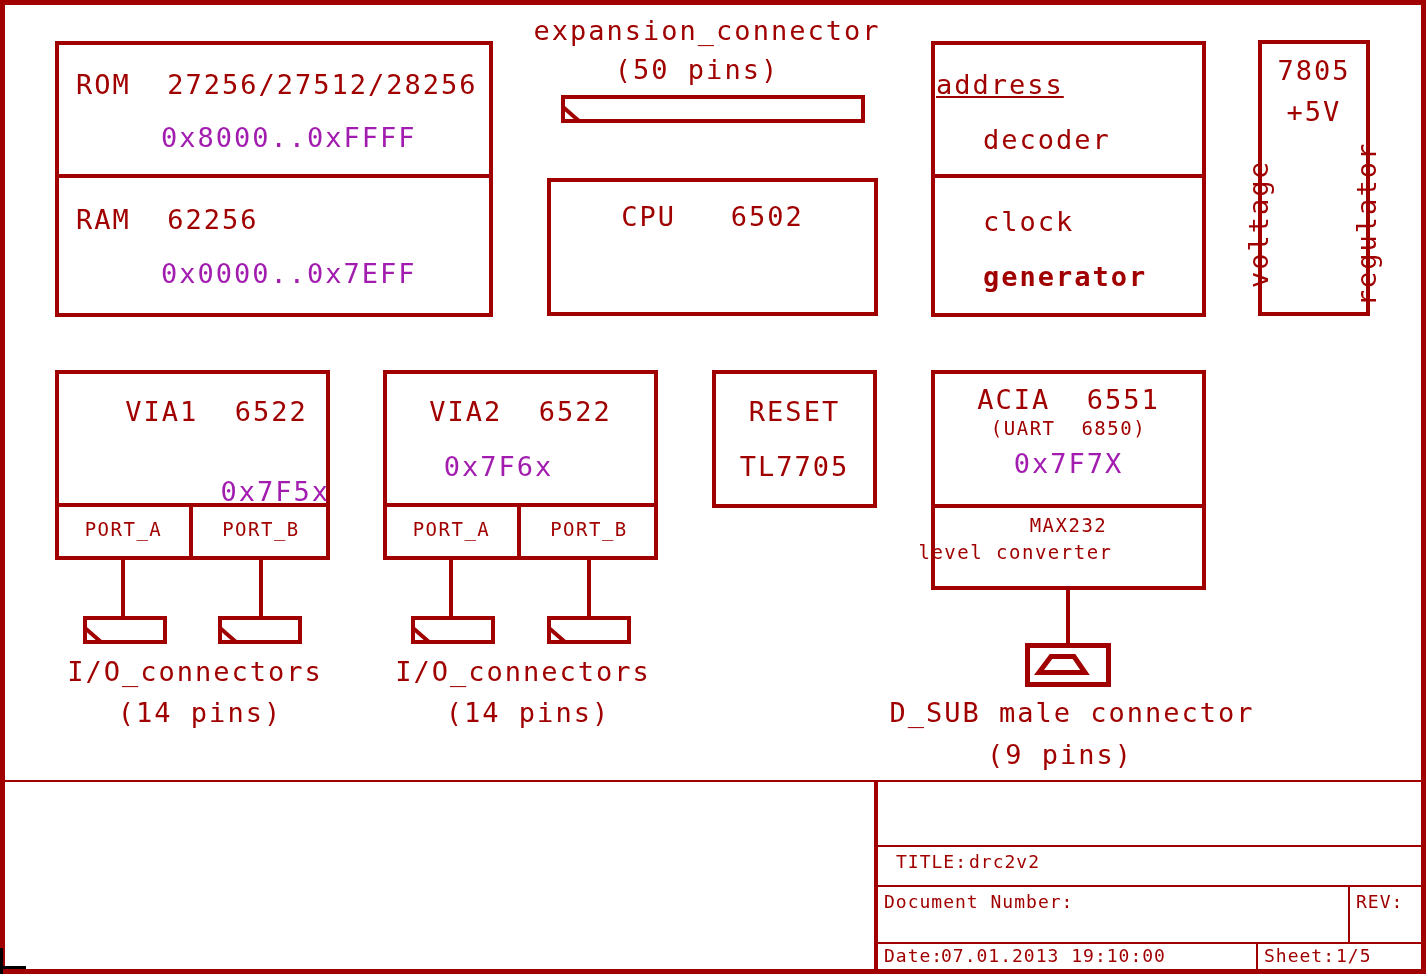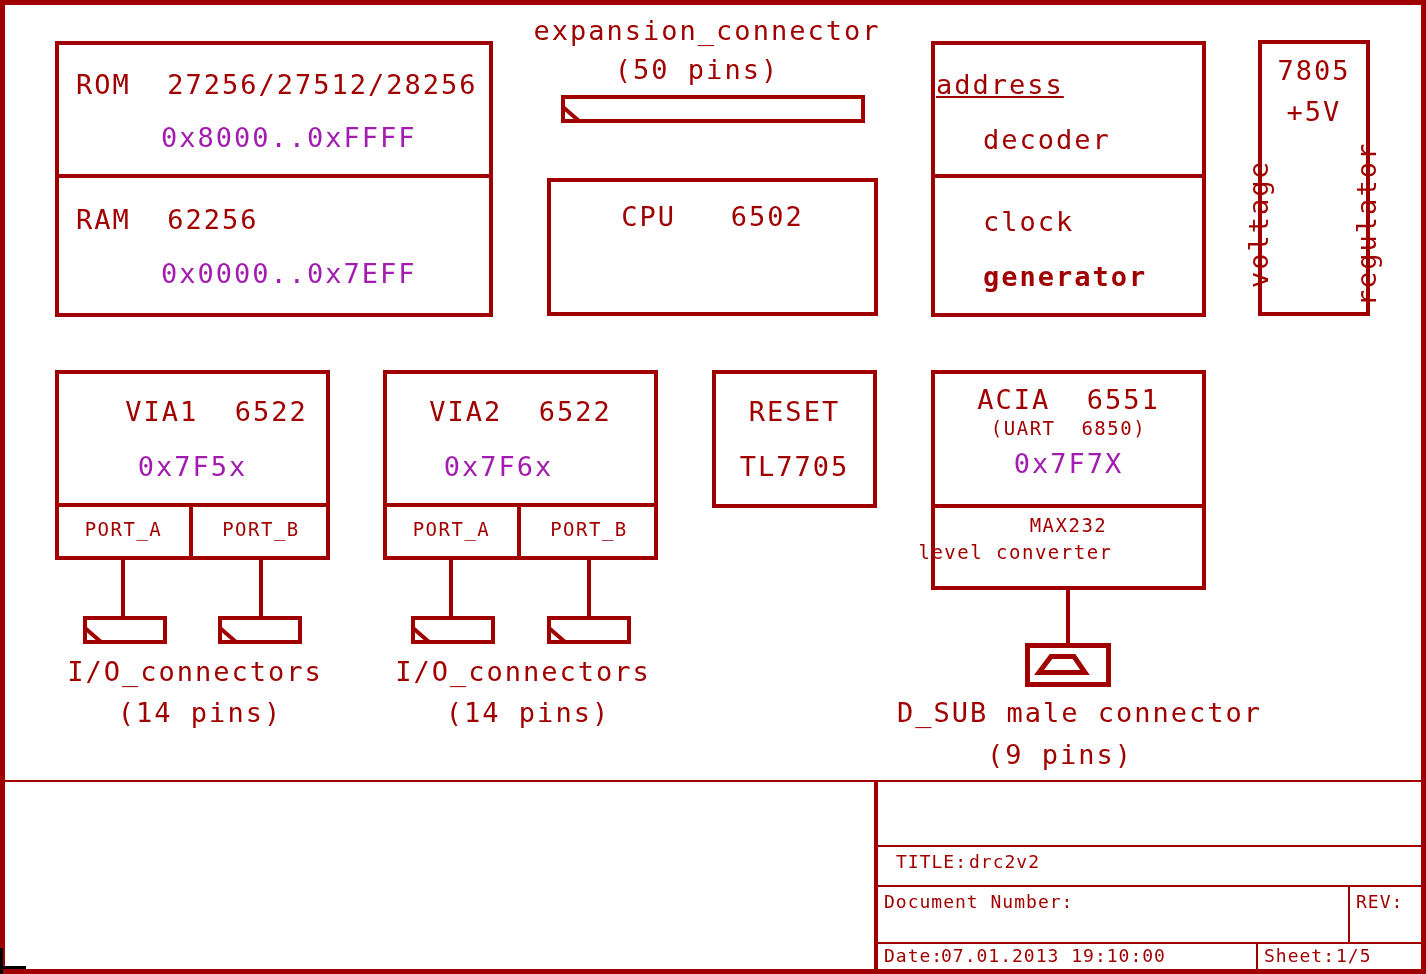--- a/index.html
+++ b/index.html
@@ -62,39 +62,39 @@
   #t-cpu      { left:547px; top:203px; width:331px; }
   #t-addr1    { left:936px; top:71px;text-decoration:underline; }
   #t-addr2    { left:983px; top:126px; }
   #t-clk1     { left:983px; top:208px; }
   #t-clk2     { left:983px; top:263px;font-weight:bold; }
   #t-vreg1    { left:1258px;top:57px;  width:112px; }
   #t-vreg2    { left:1258px;top:98px;  width:112px; }
   #t-vregrot  { left:1313px;top:224px; transform:translate(-50%,-50%) rotate(-90deg);
                 line-height:36px; text-align:center; }
   #t-via1     { left:55px;  top:398px; width:275px;padding-left:24px; }
-  #t-via1-a   { left:55px;  top:453px; width:275px; }
+  #t-via1-a   { left:55px;  top:478px; width:275px;text-align:right; }
   #t-via1-pa  { left:55px;  top:520px; width:137px; }
   #t-via1-pb  { left:192px; top:520px; width:138px; }
   #t-via2     { left:383px; top:398px; width:275px; }
   #t-via2-a   { left:383px; top:453px; width:231px; }
   #t-via2-pa  { left:383px; top:520px; width:137px; }
   #t-via2-pb  { left:520px; top:520px; width:138px; }
   #t-reset1   { left:712px; top:398px; width:165px; }
   #t-reset2   { left:712px; top:453px; width:165px; }
   #t-acia     { left:931px; top:386px; width:275px; }
   #t-acia-s   { left:931px; top:419px; width:275px; }
   #t-acia-a   { left:931px; top:450px; width:275px; }
   #t-max      { left:931px; top:516px; width:275px; }
   #t-lvl      { left:886px; top:543px; width:259px; }
   #t-io1      { left:35px;  top:658px; width:320px; }
   #t-io1-p    { left:40px;  top:699px; width:320px; }
   #t-io2      { left:363px; top:658px; width:320px; }
   #t-io2-p    { left:368px; top:699px; width:320px; }
-  #t-dsub     { left:882px; top:699px; width:380px;text-align:right; }
+  #t-dsub     { left:882px; top:699px; width:380px; }
   #t-dsub-p   { left:870px; top:741px; width:380px; }
 
   
   #tb-top   { left:0px;    top:780px; width:1426px; height:2px; }
   #tb-v     { left:874px;  top:780px; width:4px;   height:194px; }
   #tb-h1    { left:878px;  top:845px; width:548px; height:2px; }
   #tb-h2    { left:878px;  top:885px; width:548px; height:2px; }
   #tb-h3    { left:878px;  top:942px; width:548px; height:2px; }
   #tb-revv  { left:1348px; top:885px; width:2px;   height:59px; }
   #tb-shv   { left:1256px; top:942px; width:2px;   height:32px; }

